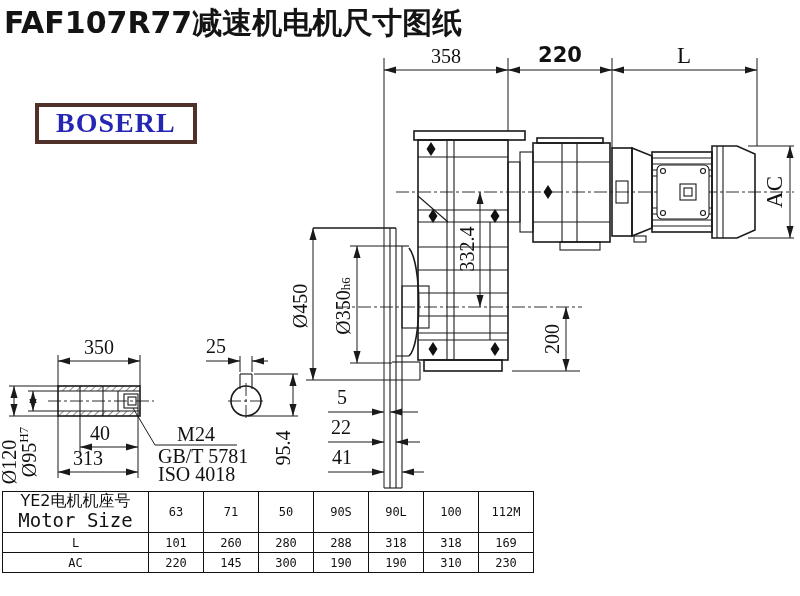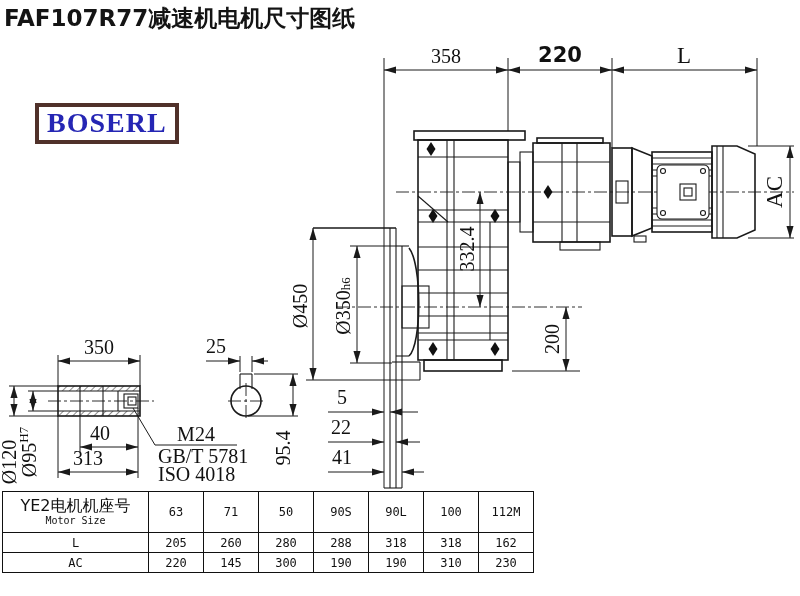--- a/index.html
+++ b/index.html
@@ -1,39 +1,39 @@
 <!DOCTYPE html>
 <html><head>
 <meta charset="utf-8">
 <style>
   html,body{margin:0;padding:0;background:#fff;}
   .page{position:relative;width:800px;height:596px;background:#ffffff;overflow:hidden;
         font-family:"Liberation Sans",sans-serif;}
   .title{position:absolute;top:3px;left:4px;font-family:"DejaVu Sans",sans-serif;
-         font-weight:bold;font-size:23px;color:#141414;white-space:nowrap;}
+         font-weight:bold;font-size:30px;color:#141414;white-space:nowrap;}
   .logo{position:absolute;top:103px;left:35px;border:4px solid #50312a;background:#fff;
-        padding:1px 8px;display:flex;align-items:center;justify-content:center;}
+        padding:1px 17px;display:flex;align-items:center;justify-content:center;}
   .logo span{font-family:"Liberation Serif",serif;font-weight:bold;font-size:28px;
         color:#2526b4;letter-spacing:1px;line-height:1.1;}
   svg{position:absolute;top:0;left:0;}
   .ol{stroke:#1a1a1a;stroke-width:1.6;fill:none;}
   .ol2{stroke:#1a1a1a;stroke-width:1.1;fill:none;}
   .tl{stroke:#1a1a1a;stroke-width:1;fill:none;}
   .cl{stroke:#1a1a1a;stroke-width:0.9;fill:none;stroke-dasharray:13 3 3 3;}
   .wf2{fill:#ffffff;stroke:#1a1a1a;stroke-width:1.1;}
   .dia{fill:#111;}
   .ts{font-family:"Liberation Serif","DejaVu Serif",serif;font-size:20px;fill:#111;}
   .tsl{font-family:"Liberation Serif","DejaVu Serif",serif;font-size:23px;fill:#111;}
   .tb{font-family:"DejaVu Sans",sans-serif;font-weight:bold;font-size:21px;fill:#111;}
   .small{font-size:13px;}
   .dim-table{position:absolute;left:2px;top:491px;border-collapse:collapse;table-layout:fixed;background:#fff;}
   .dim-table td{border:1.6px solid #111;text-align:center;vertical-align:middle;padding:0;
         font-family:"DejaVu Sans Mono","Liberation Mono",monospace;font-size:12px;color:#111;}
   .dim-table .hc{font-family:"DejaVu Sans",sans-serif;font-size:16px;line-height:1.15;}
-  .dim-table .hc .en{font-family:"DejaVu Sans Mono","Liberation Mono",monospace;font-size:10px;}
+  .dim-table .hc .en{font-family:"DejaVu Sans Mono","Liberation Mono",monospace;font-size:19px;}
   .dim-table tr.hr{height:41px;padding-left:12px;}
   .dim-table tr.dr{height:20px;}
 </style>
 </head>
 <body>
 
 <div class="page">
 
   <div class="title">FAF107R77减速机电机尺寸图纸</div>
 
@@ -285,27 +285,27 @@
       <td>63</td>
       <td>71</td>
       <td>50</td>
       <td>90S</td>
       <td>90L</td>
       <td>100</td>
       <td>112M</td>
     </tr>
     <tr class="dr">
       <td>L</td>
-      <td>205</td>
+      <td>101</td>
       <td>260</td>
       <td>280</td>
       <td>288</td>
       <td>318</td>
       <td>318</td>
-      <td>162</td>
+      <td>169</td>
     </tr>
     <tr class="dr">
       <td>AC</td>
       <td>220</td>
       <td>145</td>
       <td>300</td>
       <td>190</td>
       <td>190</td>
       <td>310</td>
       <td>230</td>

